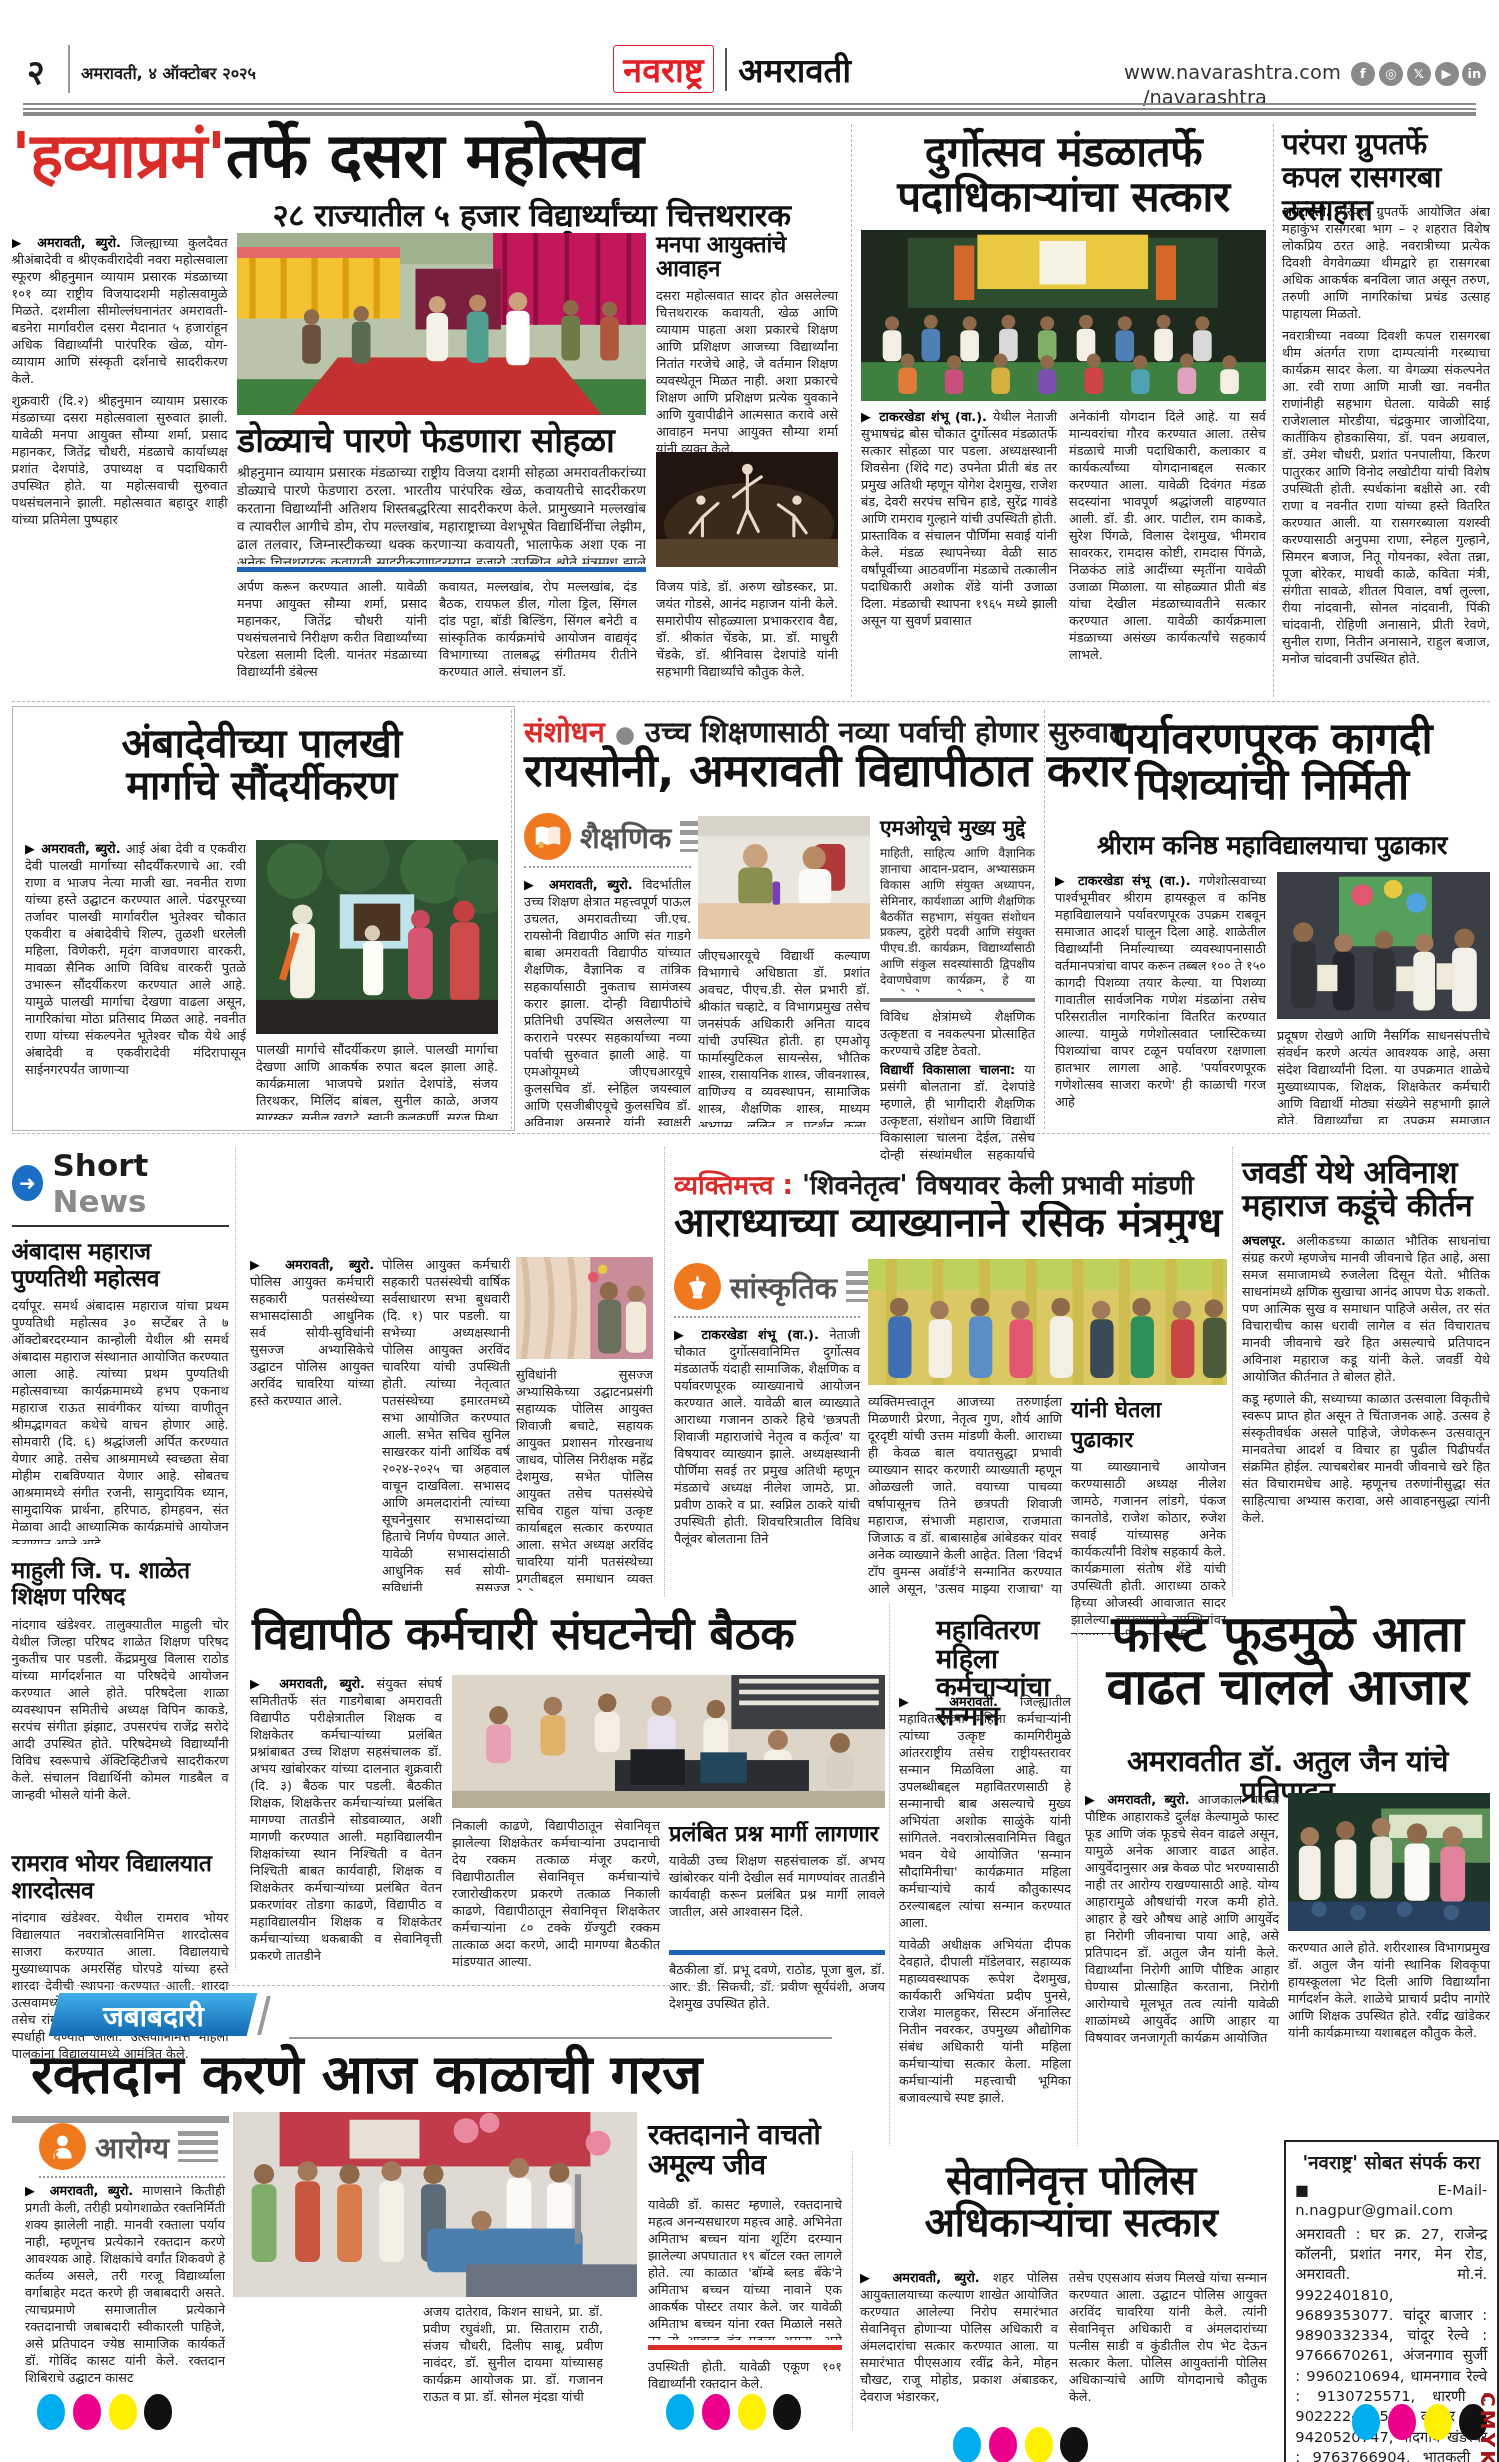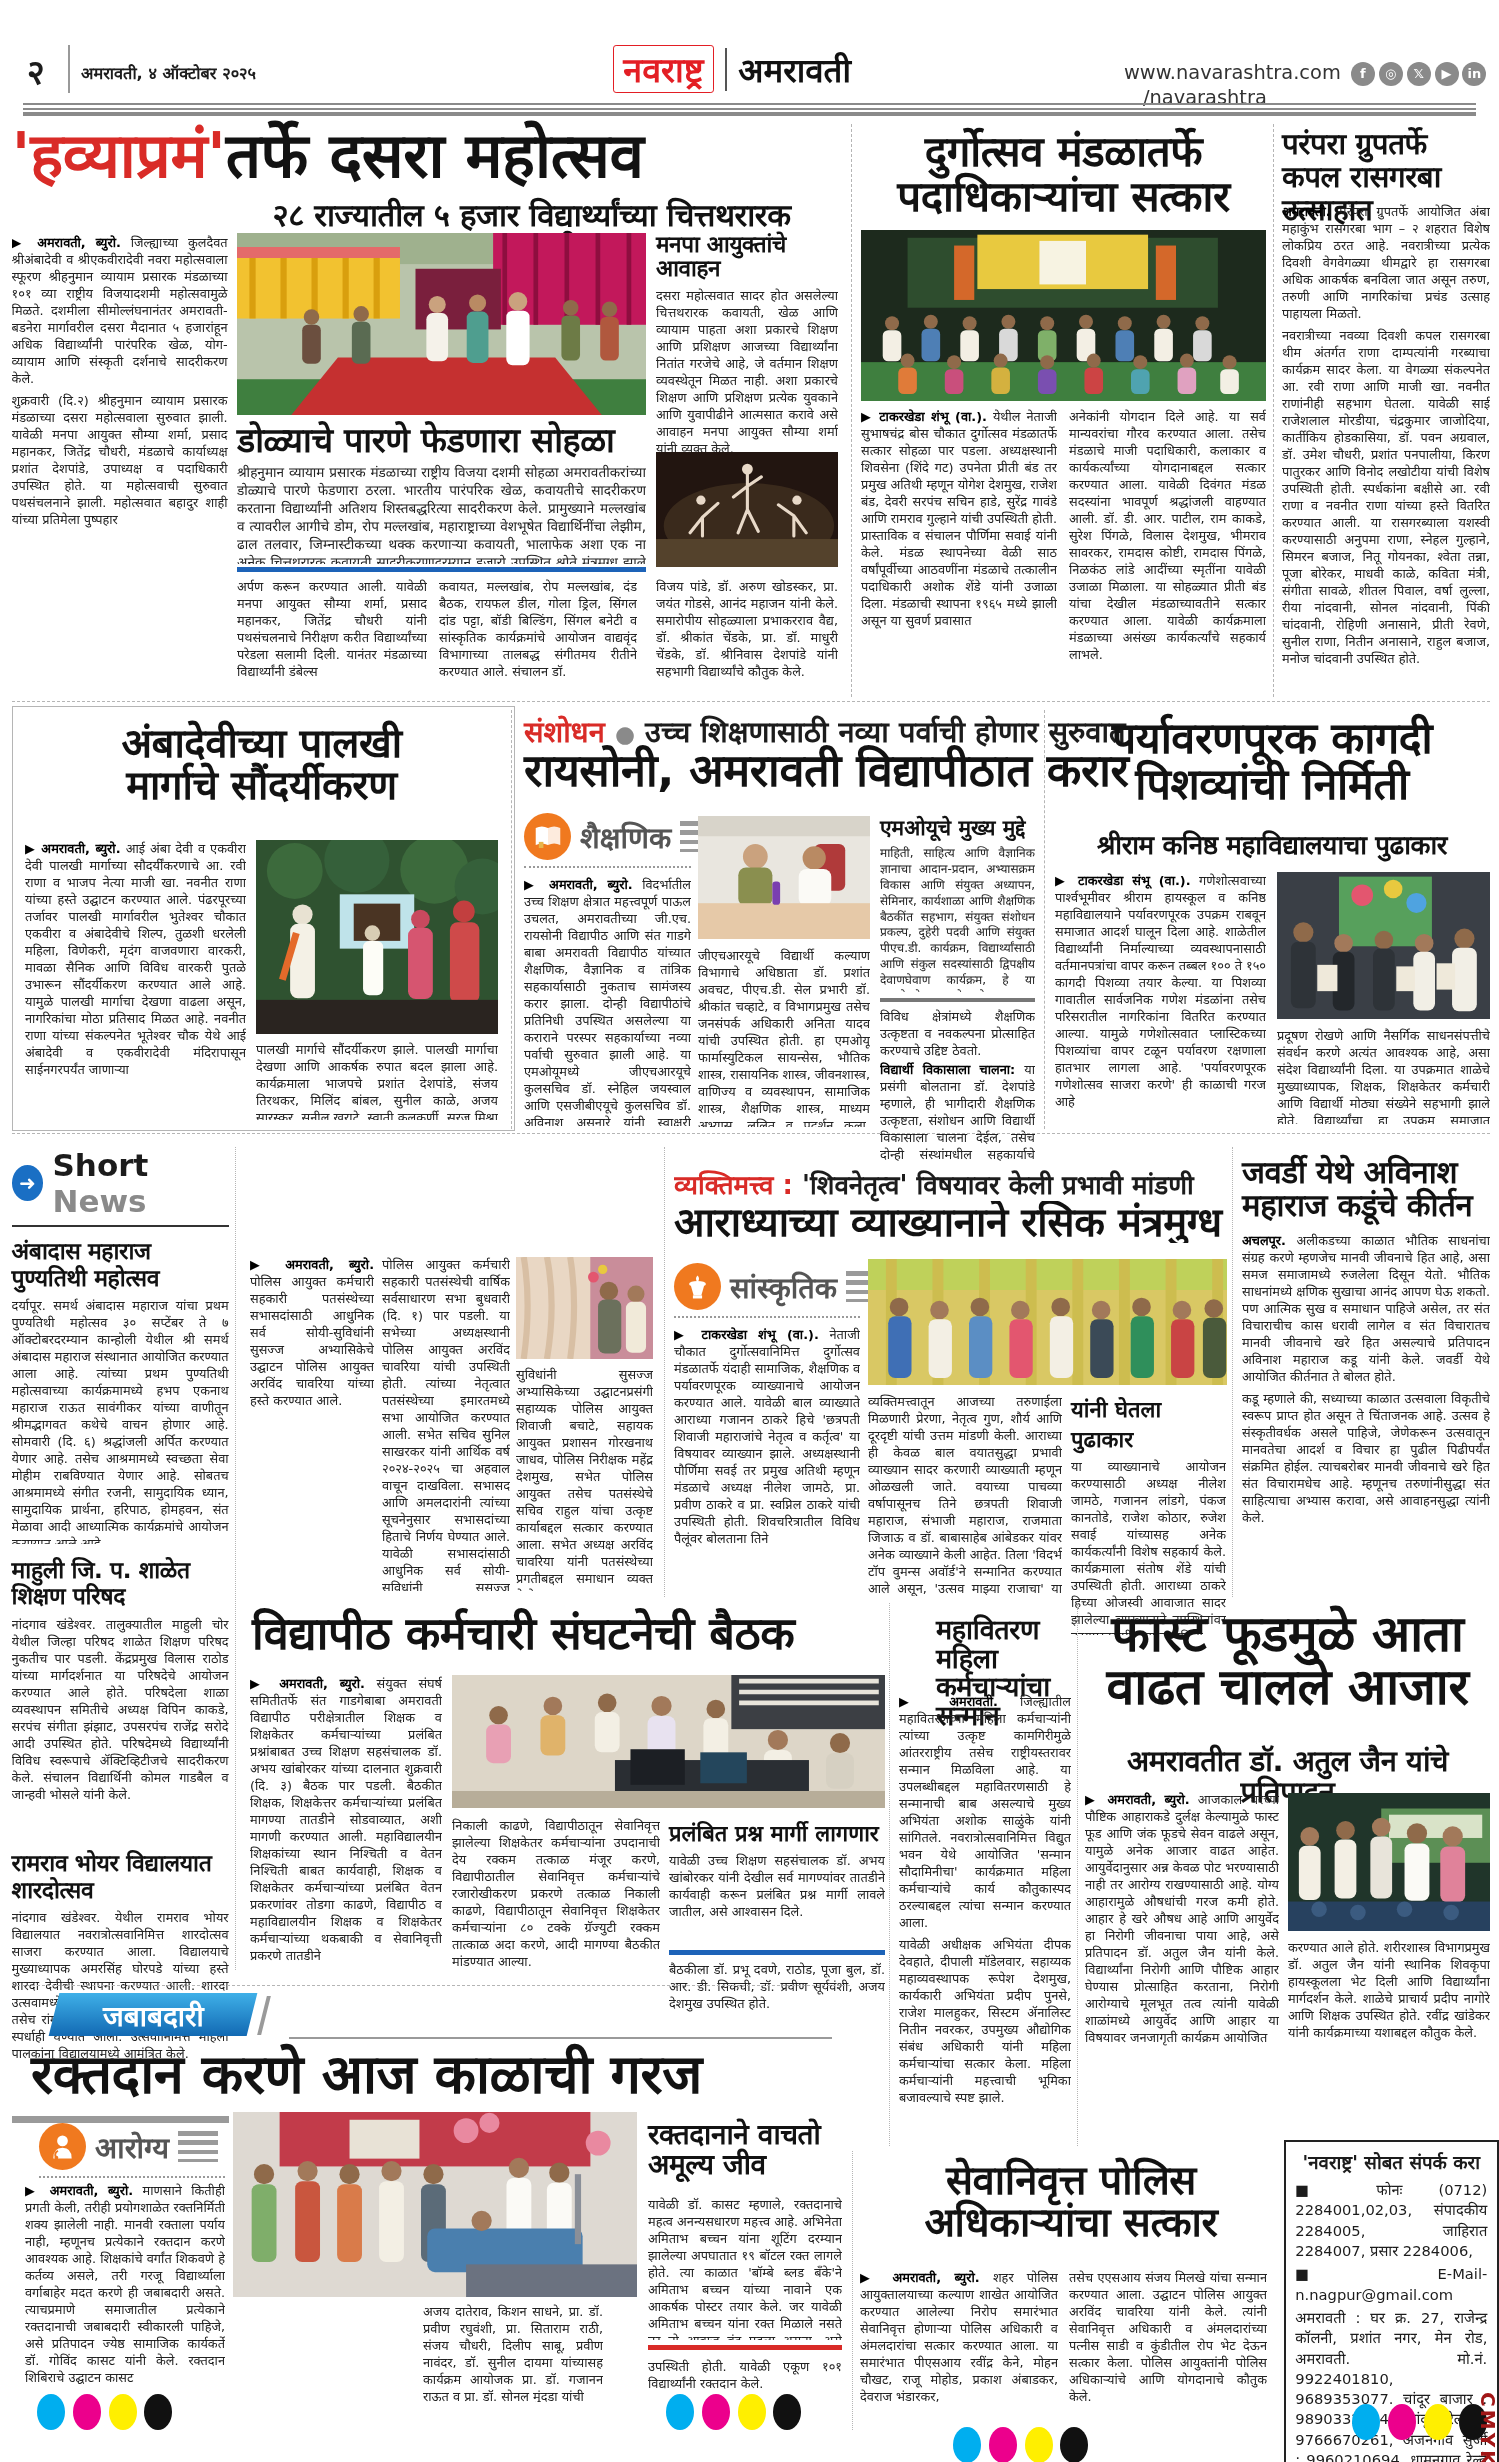--- a/index.html
+++ b/index.html
@@ -599,21 +599,20 @@
     <div>अधिकाऱ्यांचा सत्कार</div>
   </div>
   <div class="abs bodytext" style="left:860px;top:2269px;width:198px;height:151px;">
     <b>▶ अमरावती, ब्युरो.</b>
     <span>शहर पोलिस आयुक्तालयाच्या कल्याण शाखेत आयोजित करण्यात आलेल्या निरोप समारंभात सेवानिवृत्त होणाऱ्या पोलिस अधिकारी व अंमलदारांचा सत्कार करण्यात आला. या समारंभात पीएसआय रवींद्र केने, मोहन चौखट, राजू मोहोड, प्रकाश अंबाडकर, देवराज भंडारकर,</span>
   </div>
   <div class="abs bodytext" style="left:1069px;top:2269px;width:198px;height:151px;">तसेच एएसआय संजय मिलखे यांचा सन्मान करण्यात आला. उद्घाटन पोलिस आयुक्त अरविंद चावरिया यांनी केले. त्यांनी सेवानिवृत्त अधिकारी व अंमलदारांच्या पत्नीस साडी व कुंडीतील रोप भेट देऊन सत्कार केला. पोलिस आयुक्तांनी पोलिस अधिकाऱ्यांचे आणि योगदानाचे कौतुक केले.</div>
 
   <div class="abs contact-box" style="left:1284px;top:2140px;width:192px;">
     <div class="center" style="font-weight:800;font-size:18.6px;margin-bottom:4.7px;">'नवराष्ट्र' सोबत संपर्क करा</div>
-    <div class="line">■ फोनः (0712) 2284001,02,03, संपादकीय 2284005, जाहिरात 2284007, प्रसार 2284006,</div>
     <div class="line">■ E-Mail-n.nagpur@gmail.com</div>
     <div class="line">अमरावती : घर क्र. 27, राजेन्द्र कॉलनी, प्रशांत नगर, मेन रोड, अमरावती. मो.नं. 9922401810, 9689353077. चांदूर बाजार : 9890332334, चांदूर रेल्वे : 9766670261, अंजनगाव सुर्जी : 9960210694, धामनगाव रेल्वे : 9130725571, धारणी : 9022224795, दर्यापूर : 9420520747, नांदगाव खंडेश्वर : 9763766904, भातकुली : 9527747130, वरुड : 9422155507.</div>
   </div>
 
   <div class="cmyk" style="left:37px;top:2394px;">
     <i style="background:#00aeef;"></i>
       <i style="background:#ec008c;"></i>
       <i style="background:#ffef00;"></i>
       <i style="background:#111;"></i>
   </div>

